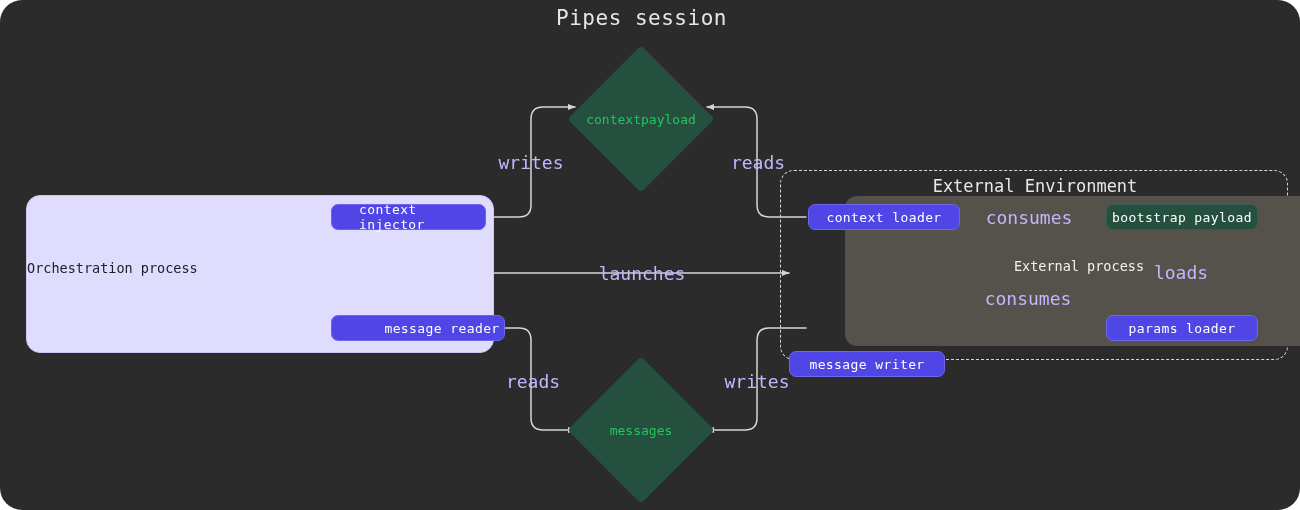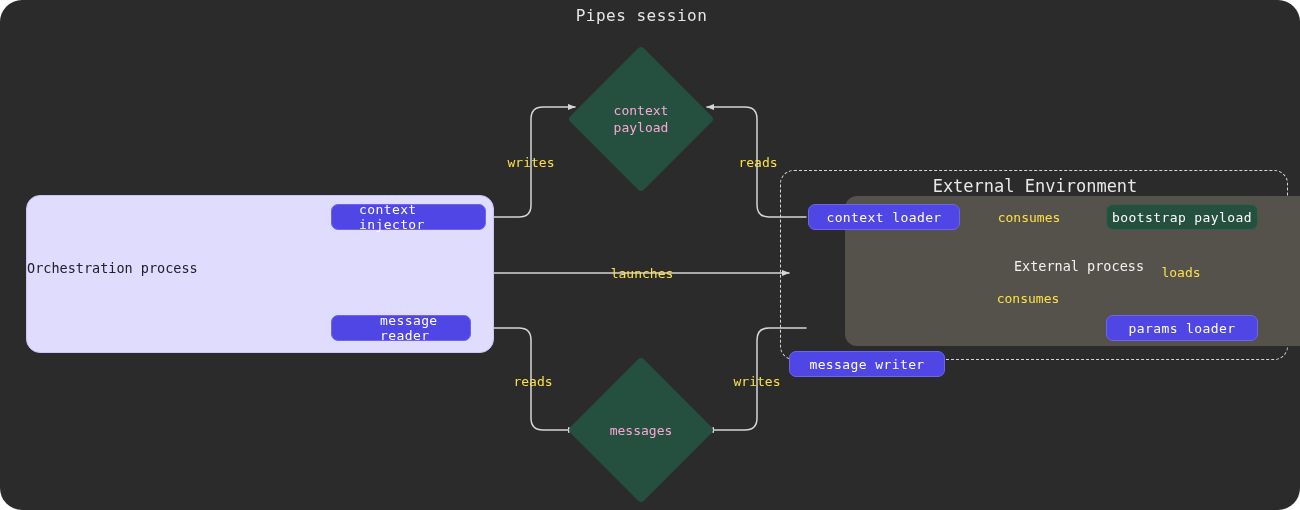--- a/index.html
+++ b/index.html
@@ -10,21 +10,21 @@
     border-radius:22px;
     overflow:hidden;
     font-family:"DejaVu Sans Mono","Liberation Mono",monospace;
   }
   #svg-layer{position:absolute;left:0;top:0;width:1300px;height:510px;}
 
   .title{
     position:absolute;left:0;top:6px;width:1283px;
     text-align:center;
     color:#e6e6e6;
-    font-size:16px;
+    font-size:21px;
     letter-spacing:0.5px;
   }
 
   
   .orch-box{
     position:absolute;
     left:26px;top:195px;width:466px;height:156px;
     background:#dfdcfd;
     border:1px solid #c9c5f7;
     border-radius:14px;
@@ -50,21 +50,21 @@
   .pill.purple{
     background:#4f46e5;
     border:1px solid #6d66ea;
   }
   .pill.teal{
     background:#25503f;
     border:1px solid #33604d;
   }
 
   #btn-context-injector{left:331px;top:204px;width:155px;padding-left:27px;}
-  #btn-message-reader{left:331px;top:315px;width:140px;padding-left:48px;}
+  #btn-message-reader{left:331px;top:315px;width:174px;padding-left:48px;}
 
   
   .ext-env{
     position:absolute;
     left:780px;top:170px;width:508px;height:190px;
     border:1.6px dashed #d6d6d6;
     border-radius:14px;
     box-sizing:border-box;
   }
   .ext-env-label{
@@ -98,35 +98,35 @@
   .diamond-wrap{position:absolute;}
   .diamond-shape{
     position:absolute;left:0;top:0;
     width:100%;height:100%;
     background:#25503f;
     transform:rotate(45deg);
     border-radius:4px;
   }
   .diamond-text{
     position:absolute;left:0;top:0;width:100%;height:100%;
-    display:flex;flex-direction:column;
+    display:flex;flex-direction:row;
     align-items:center;justify-content:center;
-    color:#f9a8d4;
+    color:#22c55e;
     font-size:13px;
     line-height:17px;
     text-align:center;
   }
   #diamond-context{left:589px;top:67px;width:104px;height:104px;}
   #diamond-messages{left:589px;top:378px;width:104px;height:104px;}
 
   
   .edge-label{
     position:absolute;
-    color:#fde047;
-    font-size:13px;
+    color:#c4b5fd;
+    font-size:18px;
     white-space:nowrap;
     transform:translate(-50%,-50%);
   }
 </style>
 </head>
 <body>
 
 <div id="root">
 
   <div class="title">Pipes session</div>

